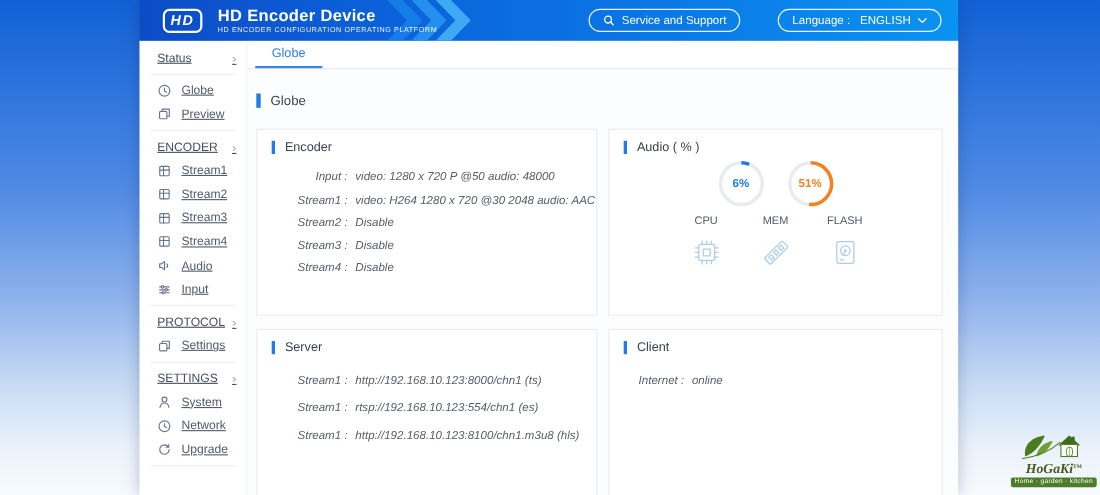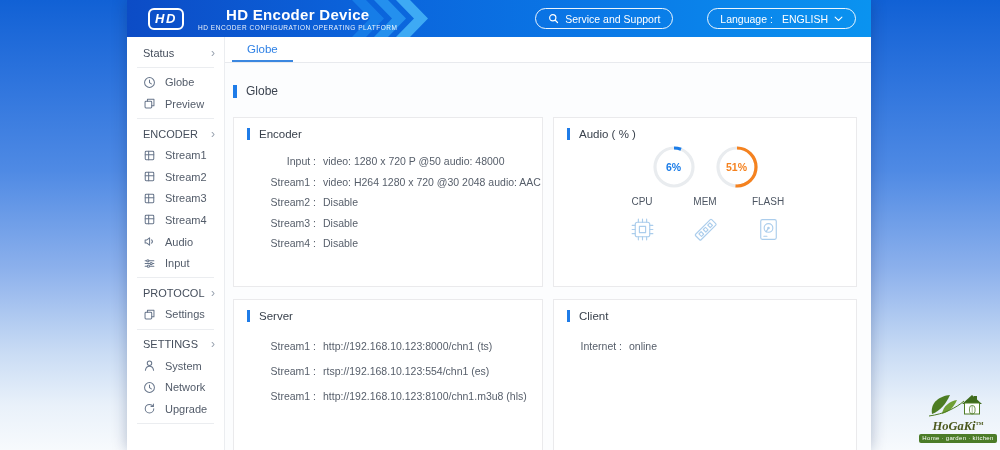--- a/index.html
+++ b/index.html
@@ -9,34 +9,34 @@
     font-family:"Liberation Sans", sans-serif;
     background:linear-gradient(180deg,#1161d5 0%,#2e74dd 18%,#4f8ae4 38%,#8db1ec 60%,#c8dbf4 78%,#e9f1fa 90%,#f7fafd 100%);
   }
   .app { position:absolute; left:127px; top:0; width:744px; height:450px; display:flex; flex-direction:column; box-shadow:0 0 14px rgba(0,30,80,.28); }
 
   
   .header { height:37px; flex:0 0 37px; position:relative; color:#fff; display:flex; align-items:center;
     background:linear-gradient(90deg,#0c4cc6 0%,#0b62da 30%,#0a77e6 62%,#0a93f0 100%); }
   .logo-box { margin-left:21px; width:36px; height:22px; border:2px solid #fff; border-radius:6px; display:flex; align-items:center; justify-content:center;
     font-weight:bold; font-style:italic; font-size:13px; letter-spacing:1.5px; z-index:2; }
-  .titles { margin-left:14px; z-index:2;text-align:center; }
+  .titles { margin-left:14px; z-index:2; }
   .title { font-size:15px; font-weight:bold; letter-spacing:.3px; line-height:16px; }
   .subtitle { font-size:6.5px; letter-spacing:.55px; opacity:.92; margin-top:1px; }
   .chevrons { position:absolute; left:225px; top:0; height:37px; z-index:1; }
   .header-buttons { margin-left:auto; display:flex; align-items:center; gap:10px; margin-right:15px; z-index:2; }
   .pill { height:21px; border:1px solid rgba(255,255,255,.92); border-radius:11px; display:flex; align-items:center; padding:0 12px;
     font-size:10.5px; gap:6px; color:#fff; background:transparent; cursor:pointer; white-space:nowrap;margin-left:24px; }
   .pill svg { flex:0 0 auto; }
   .lang-val { margin-left:3px; }
 
   
   .main { flex:1; display:flex; background:#fff; min-height:0; }
   .sidebar { width:98px; flex:0 0 98px; border-right:1px solid #ebedf0; padding-top:5px; background:#fff; }
-  .side-section,.side-item { height:21.6px; display:flex; align-items:center; padding:0 9px 0 16px; font-size:11px; color:#525b69; cursor:pointer; }
+  .side-section,.side-item { height:21.6px; display:flex; align-items:center; padding:0 9px 0 16px; font-size:11px; color:#525b69; cursor:pointer;text-decoration:underline; }
   .side-section { color:#454e5c; }
   .si-chevron { margin-left:auto; color:#9aa3b0; font-size:12px; line-height:10px; }
   .si-icon { width:13px; height:13px; margin-right:9px; flex:0 0 13px; display:flex; }
   svg.sicon { width:13px; height:13px; stroke:#68768b; fill:none; stroke-width:1.1; stroke-linecap:round; stroke-linejoin:round; }
   .side-divider { height:1px; background:#ebedf0; margin:3.5px 10px; }
 
   .content { flex:1; display:flex; flex-direction:column; background:#fcfdfe; min-width:0; }
   .tabbar { height:26px; flex:0 0 26px; border-bottom:1px solid #e8eaee; display:flex; padding-left:7px; background:#fff; }
   .tab { padding:0 15px; font-size:11.5px; color:#2e80e5; display:flex; align-items:center; border-bottom:2px solid #3b87e0; cursor:pointer; }
   .page { padding:21px 0 0 8px; }
@@ -44,21 +44,21 @@
   .hbar { width:4px; height:13px; background:#1f7ce8; }
   .heading-text { font-size:12px; color:#3c4450; }
 
   .grid { display:grid; grid-template-columns:310px 304px; gap:12px 10px; }
   .panel { background:#fff; border:1px solid #eaeaec; overflow:hidden; }
   .panel.h1 { height:170px; }
   .panel.h2 { height:158px; }
   .panel-title { display:flex; align-items:center; gap:9px; padding:10px 0 0 13px; }
   .pbar { width:3px; height:12px; background:#1f7ce8; }
   .ptitle-text { font-size:11.5px; color:#3a424d; }
-  .rows { padding-top:11px; }
+  .rows { padding-top:11px;font-style:italic; }
   .row { display:flex; align-items:center; height:20.5px; font-size:10.5px; color:#565e6a; }
   .rows.wide .row { height:25px; }
   .row-label { width:82px; flex:0 0 82px; text-align:right; }
   .client-rows .row-label { width:68px; flex:0 0 68px; }
   .row-value { margin-left:7px; white-space:nowrap; }
 
   
   .gauges { display:flex; justify-content:center; gap:19px; margin-top:5px; }
   .gauge { width:44px; height:44px; position:relative; }
   .gauge svg { width:44px; height:44px; transform:rotate(-90deg); }

